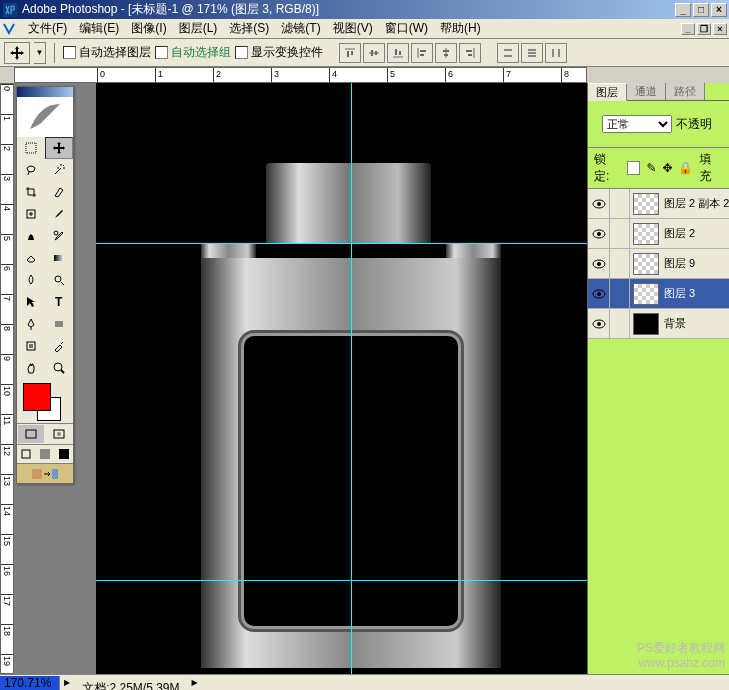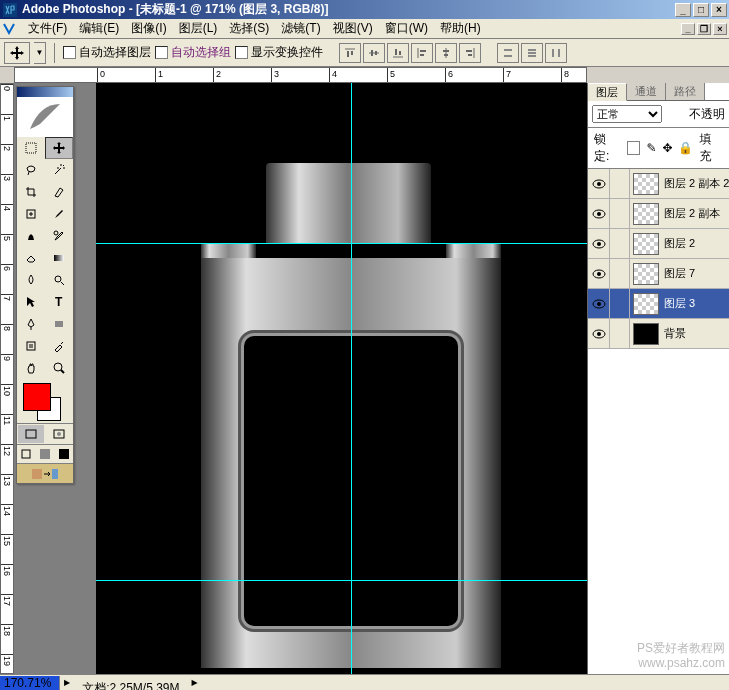--- a/index.html
+++ b/index.html
@@ -1,37 +1,37 @@
 <!DOCTYPE html>
 <html><head>
 <meta charset="utf-8">
 <style>
 * { margin: 0; padding: 0; box-sizing: border-box; font-family: "SimSun", "Microsoft YaHei", sans-serif; font-size: 12px; }
 body { width: 729px; height: 690px; background: #d4d0c8; overflow: hidden; position: relative; }
 
 .titlebar { height: 19px; background: linear-gradient(to right, #0a246a, #a6caf0); display: flex; align-items: center; padding: 0 2px; color: #fff; }
 .titlebar .icon { width: 16px; height: 16px; margin-right: 4px; display: flex; align-items: center; justify-content: center; }
 .titlebar .app-icon svg { width: 14px; height: 14px; }
-.titlebar .title { font-weight: bold; flex: 1; white-space: nowrap; }
+.titlebar .title { font-weight: normal; flex: 1; white-space: nowrap; }
 .titlebar .win-btns { display: flex; gap: 2px; }
 .titlebar .win-btn { width: 16px; height: 14px; background: #d4d0c8; border: 1px solid #808080; border-top-color: #fff; border-left-color: #fff; display: flex; align-items: center; justify-content: center; font-family: Arial; font-size: 10px; font-weight: bold; color: #000; }
 
 .menubar { height: 20px; background: #ece9d8; display: flex; align-items: center; padding: 0 2px; border-bottom: 1px solid #808080; }
 .menubar .mb-icon { width: 16px; height: 16px; margin-right: 4px; }
 .menubar .menu-item { padding: 2px 6px; cursor: default; }
 .menubar .doc-btns { margin-left: auto; display: flex; gap: 2px; }
 .menubar .doc-btn { width: 14px; height: 12px; background: #d4d0c8; border: 1px solid #808080; border-top-color: #fff; border-left-color: #fff; display: flex; align-items: center; justify-content: center; font-family: Arial; font-size: 9px; font-weight: bold; }
 
 .optionsbar { height: 28px; background: #ece9d8; display: flex; align-items: center; padding: 2px 4px; border-bottom: 1px solid #808080; gap: 4px; }
 .optionsbar .tool-icon { width: 26px; height: 22px; border: 1px solid #808080; background: #ece9d8; display: flex; align-items: center; justify-content: center; }
 .optionsbar .dropdown-arrow { width: 12px; height: 22px; border: 1px solid #808080; border-left: none; background: #ece9d8; display: flex; align-items: center; justify-content: center; font-size: 8px; }
 .optionsbar .sep { width: 1px; height: 20px; background: #808080; margin: 0 4px; }
 .optionsbar .checkbox { width: 13px; height: 13px; border: 1px inset #808080; background: #fff; }
 .optionsbar label { color: #000; display: flex; align-items: center; gap: 3px; }
-.optionsbar label.disabled { color: #701a75; }
+.optionsbar label.disabled { color: #15803d; }
 .optionsbar .btn-group { display: flex; gap: 2px; margin-left: 12px; }
 .optionsbar .small-btn { width: 22px; height: 20px; border: 1px solid #808080; background: #ece9d8; display: flex; align-items: center; justify-content: center; }
 
 .ruler-h { position: absolute; left: 14px; top: 67px; height: 16px; right: 142px; background: #fff; border: 1px solid #666; overflow: hidden; }
 .ruler-h .tick { position: absolute; top: 0; bottom: 0; border-left: 1px solid #333; }
 .ruler-h .tick span { position: absolute; top: 1px; left: 2px; font-size: 9px; }
 .ruler-v { position: absolute; left: 0; top: 83px; width: 14px; bottom: 16px; background: #fff; border: 1px solid #666; overflow: hidden; }
 .ruler-v .tick { position: absolute; left: 0; right: 0; border-top: 1px solid #333; }
 .ruler-v .tick span { position: absolute; top: 1px; left: 1px; font-size: 9px; writing-mode: vertical-lr; }
 
@@ -54,26 +54,26 @@
 .toolbox .color-swatches { padding: 4px; position: relative; height: 44px; }
 .toolbox .fg-color { position: absolute; left: 6px; top: 4px; width: 28px; height: 28px; background: #ff0000; border: 1px solid #000; }
 .toolbox .bg-color { position: absolute; left: 20px; top: 18px; width: 24px; height: 24px; background: #fff; border: 1px solid #000; }
 .toolbox .mode-btns { display: grid; grid-template-columns: 1fr 1fr; border-top: 1px solid #808080; }
 .toolbox .mode-btn { height: 20px; display: flex; align-items: center; justify-content: center; border: 1px solid #ece9d8; }
 .toolbox .mode-btn.active { background: #c0c0c0; }
 .toolbox .screen-btns { display: grid; grid-template-columns: 1fr 1fr 1fr; border-top: 1px solid #808080; }
 .toolbox .screen-btn { height: 18px; display: flex; align-items: center; justify-content: center; }
 .toolbox .jump-btn { height: 20px; background: #d4c080; border-top: 1px solid #808080; display: flex; align-items: center; justify-content: center; }
 
-.panels { position: absolute; right: 0; top: 83px; width: 142px; bottom: 16px; background: #ffffff; border-left: 1px solid #666; }
+.panels { position: absolute; right: 0; top: 83px; width: 142px; bottom: 16px; background: #bef264; border-left: 1px solid #666; }
 .panel-tabs { display: flex; height: 18px; border-bottom: 1px solid #666; }
 .panel-tab { padding: 2px 8px; background: #d4d0c8; border-right: 1px solid #808080; font-size: 11px; display: flex; align-items: center; }
 .panel-tab.active { background: #ece9d8; border-top: 1px solid #fff; border-bottom: 1px solid #ece9d8; margin-bottom: -1px; }
 .panel-tab.inactive { color: #666; }
-.panel-controls { padding: 4px; display: flex; align-items: center; gap: 4px; justify-content: space-between; }
+.panel-controls { padding: 14px; display: flex; align-items: center; gap: 4px; }
 .panel-controls select { width: 70px; height: 18px; font-size: 11px; }
 .lock-bar { padding: 3px 6px; border-bottom: 1px solid #808080; border-top: 1px solid #808080; display: flex; align-items: center; gap: 6px; font-size: 11px; }
 .lock-bar .lock-icon { width: 14px; height: 14px; border: 1px solid #808080; background: #fff; }
 .layers-list { background: #ece9d8; }
 .layer-row { display: flex; align-items: center; height: 30px; border-bottom: 1px solid #b0b0b0; }
 .layer-row.selected { background: #3a5ca8; color: #fff; }
 .layer-row .vis { width: 22px; height: 100%; border-right: 1px solid #b0b0b0; display: flex; align-items: center; justify-content: center; }
 .layer-row .link { width: 20px; height: 100%; border-right: 1px solid #b0b0b0; }
 .layer-row .thumb { width: 26px; height: 22px; margin: 0 3px; border: 1px solid #666; background-image: linear-gradient(45deg, #ccc 25%, transparent 25%), linear-gradient(-45deg, #ccc 25%, transparent 25%), linear-gradient(45deg, transparent 75%, #ccc 75%), linear-gradient(-45deg, transparent 75%, #ccc 75%); background-size: 8px 8px; background-position: 0 0, 0 4px, 4px -4px, -4px 0px; background-color: #fff; }
 .layer-row .thumb.solid { background: #000; }
@@ -524,43 +524,32 @@
       </div>
       <div class="layer-row">
         <div class="vis">
           <svg class="eye-icon" viewBox="0 0 14 10">
             <ellipse cx="7" cy="5" rx="6" ry="4" fill="none" stroke="#000"></ellipse>
             <circle cx="7" cy="5" r="2" fill="#000"></circle>
           </svg>
         </div>
         <div class="link"></div>
         <div class="thumb"></div>
-        <div class="name">图层 2 副本</div>
+        <div class="name">图层 2</div>
       </div>
       <div class="layer-row">
         <div class="vis">
           <svg class="eye-icon" viewBox="0 0 14 10">
             <ellipse cx="7" cy="5" rx="6" ry="4" fill="none" stroke="#000"></ellipse>
             <circle cx="7" cy="5" r="2" fill="#000"></circle>
           </svg>
         </div>
         <div class="link"></div>
         <div class="thumb"></div>
-        <div class="name">图层 2</div>
-      </div>
-      <div class="layer-row">
-        <div class="vis">
-          <svg class="eye-icon" viewBox="0 0 14 10">
-            <ellipse cx="7" cy="5" rx="6" ry="4" fill="none" stroke="#000"></ellipse>
-            <circle cx="7" cy="5" r="2" fill="#000"></circle>
-          </svg>
-        </div>
-        <div class="link"></div>
-        <div class="thumb"></div>
-        <div class="name">图层 7</div>
+        <div class="name">图层 9</div>
       </div>
       <div class="layer-row selected">
         <div class="vis">
           <svg class="eye-icon" viewBox="0 0 14 10">
             <ellipse cx="7" cy="5" rx="6" ry="4" fill="none" stroke="#000"></ellipse>
             <circle cx="7" cy="5" r="2" fill="#000"></circle>
           </svg>
         </div>
         <div class="link"></div>
         <div class="thumb"></div>

